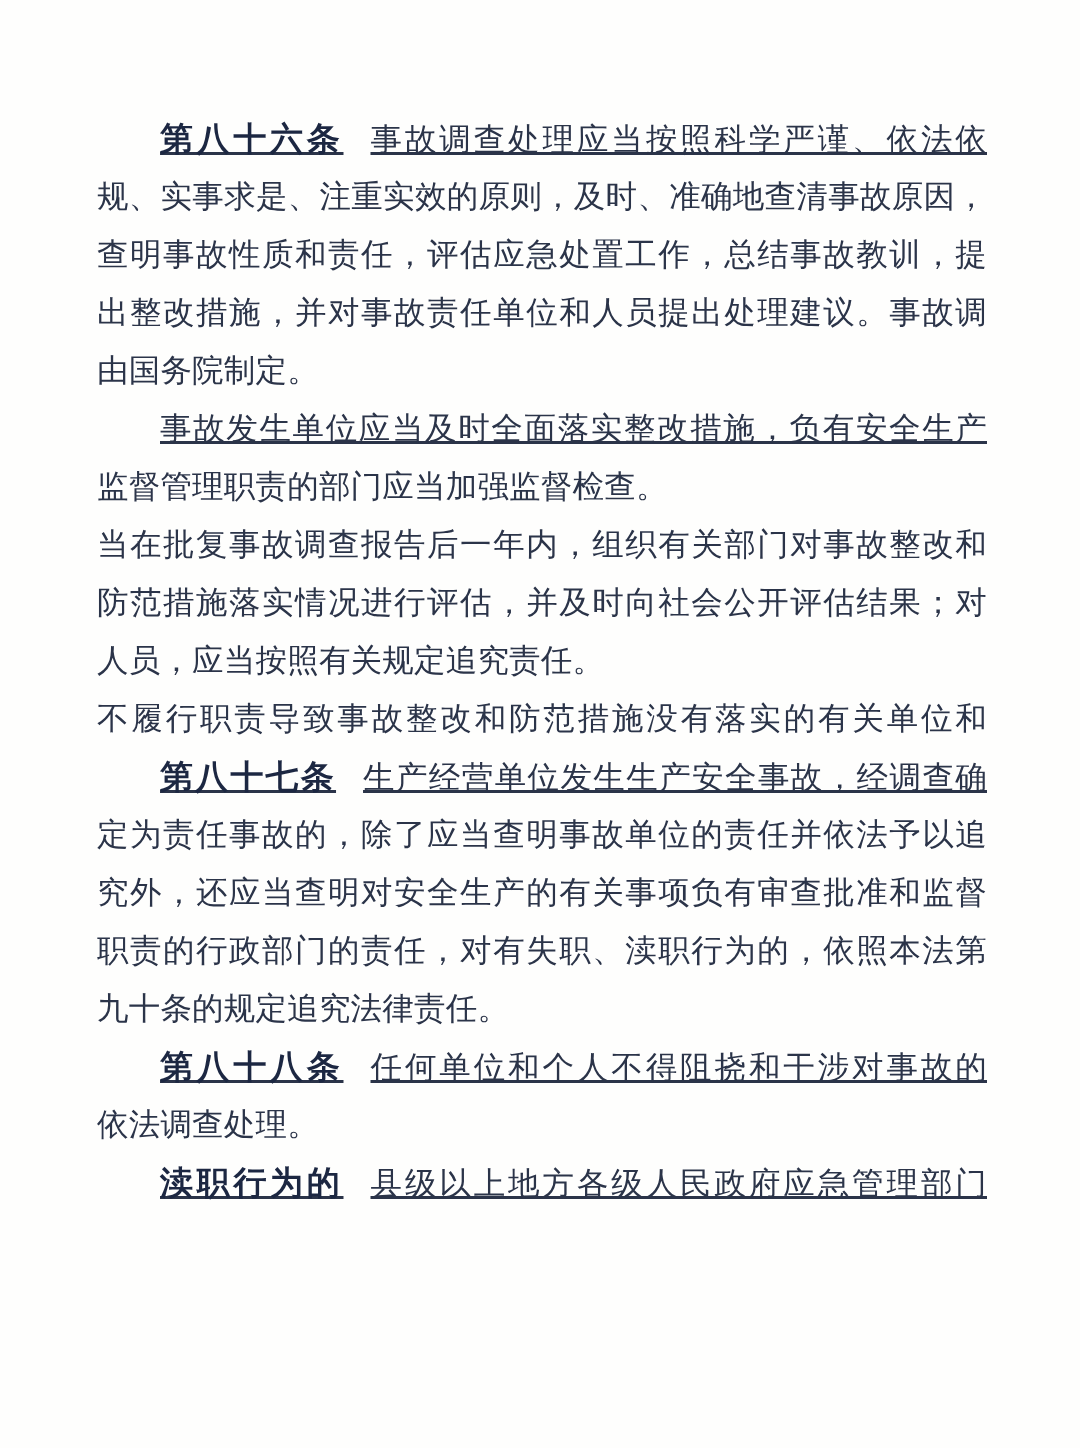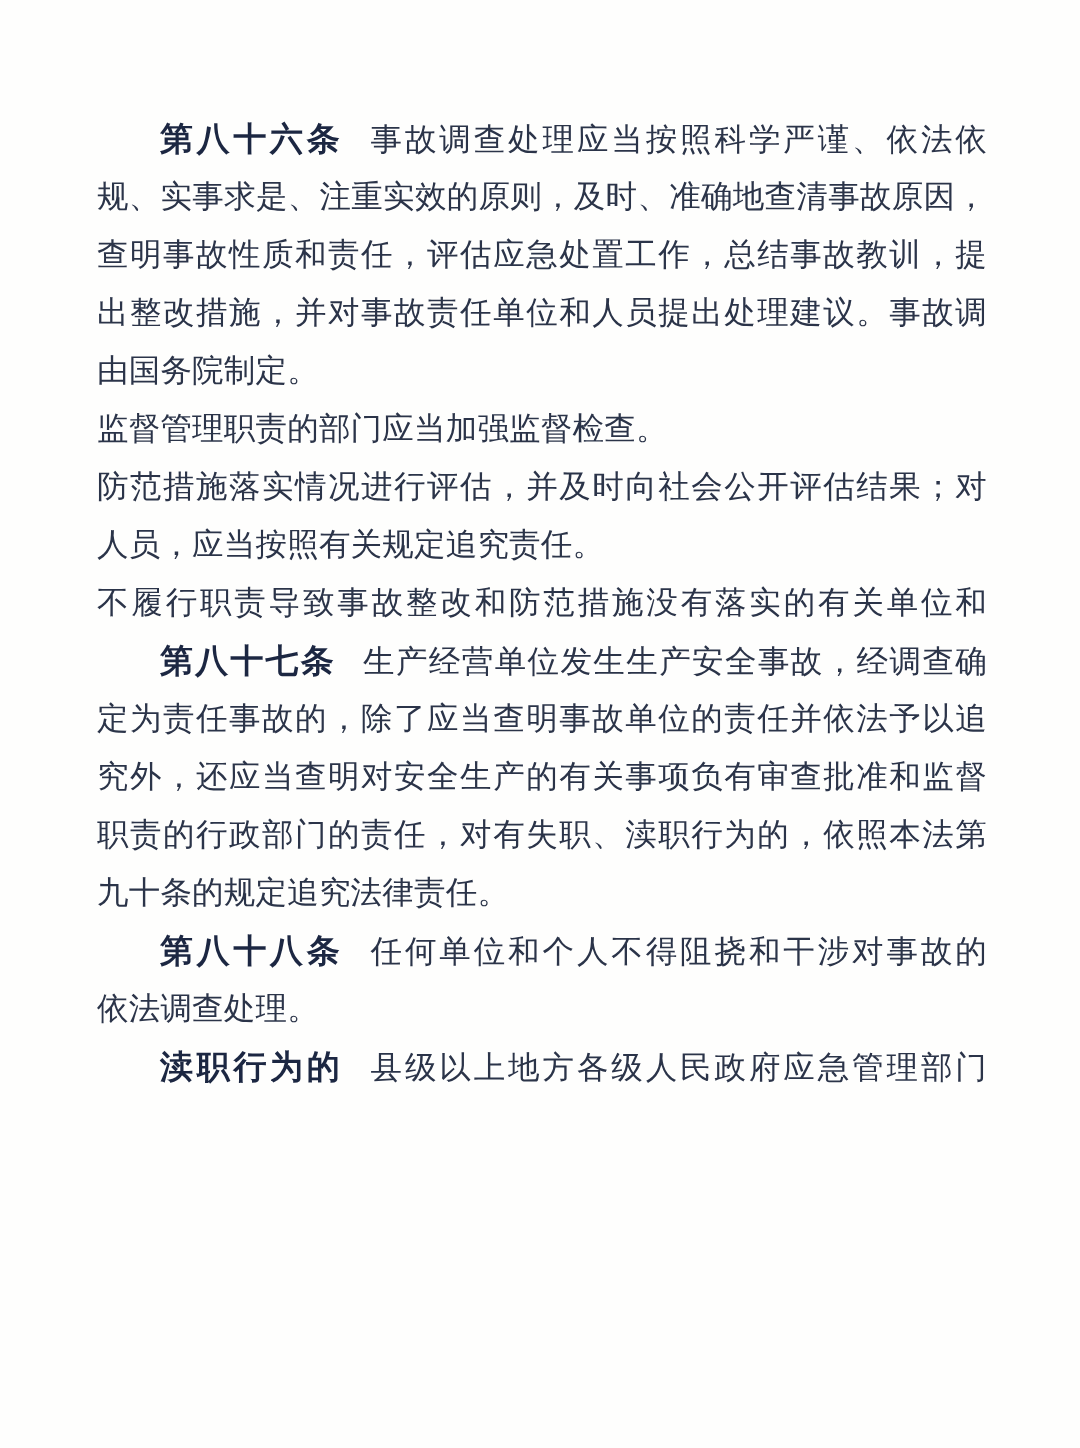--- a/index.html
+++ b/index.html
@@ -36,20 +36,21 @@
     text-align: justify;
     text-align-last: justify;
     letter-spacing: 0.2px;
   }
   .line.last {
     text-align: left;
     text-align-last: left;
   }
   .line.indent {
     padding-left: 63px;
+    text-decoration: underline;
   }
   .article {
     font-family: "Liberation Sans", sans-serif;
     font-weight: 700;
     font-size: 33px;
     color: #1c2742;
     margin-right: 27px;
     letter-spacing: 1px;
   }
 </style>
@@ -58,22 +59,24 @@
 
 <div class="page">
   <div class="doc">
 
     <div class="line indent"><span class="article">第八十六条</span><span>事故调查处理应当按照科学严谨、依法依</span></div>
     <div class="line">规、实事求是、注重实效的原则，及时、准确地查清事故原因，</div>
     <div class="line">查明事故性质和责任，评估应急处置工作，总结事故教训，提</div>
     <div class="line">出整改措施，并对事故责任单位和人员提出处理建议。事故调</div>
     <div class="line last">由国务院制定。</div>
 
+    <div class="line indent">事故发生单位应当及时全面落实整改措施，负有安全生产</div>
     <div class="line last">监督管理职责的部门应当加强监督检查。</div>
 
+    <div class="line">当在批复事故调查报告后一年内，组织有关部门对事故整改和</div>
     <div class="line">防范措施落实情况进行评估，并及时向社会公开评估结果；对</div>
     <div class="line last">人员，应当按照有关规定追究责任。</div>
     <div class="line">不履行职责导致事故整改和防范措施没有落实的有关单位和</div>
 
     <div class="line indent"><span class="article">第八十七条</span><span>生产经营单位发生生产安全事故，经调查确</span></div>
     <div class="line">定为责任事故的，除了应当查明事故单位的责任并依法予以追</div>
     <div class="line">究外，还应当查明对安全生产的有关事项负有审查批准和监督</div>
     <div class="line">职责的行政部门的责任，对有失职、渎职行为的，依照本法第</div>
     <div class="line last">九十条的规定追究法律责任。</div>
 

